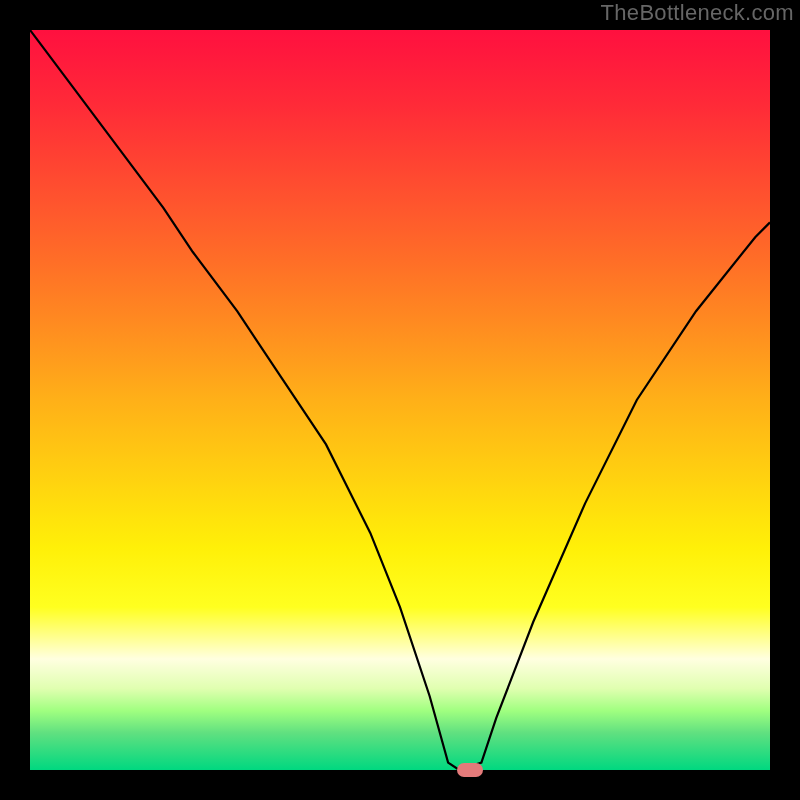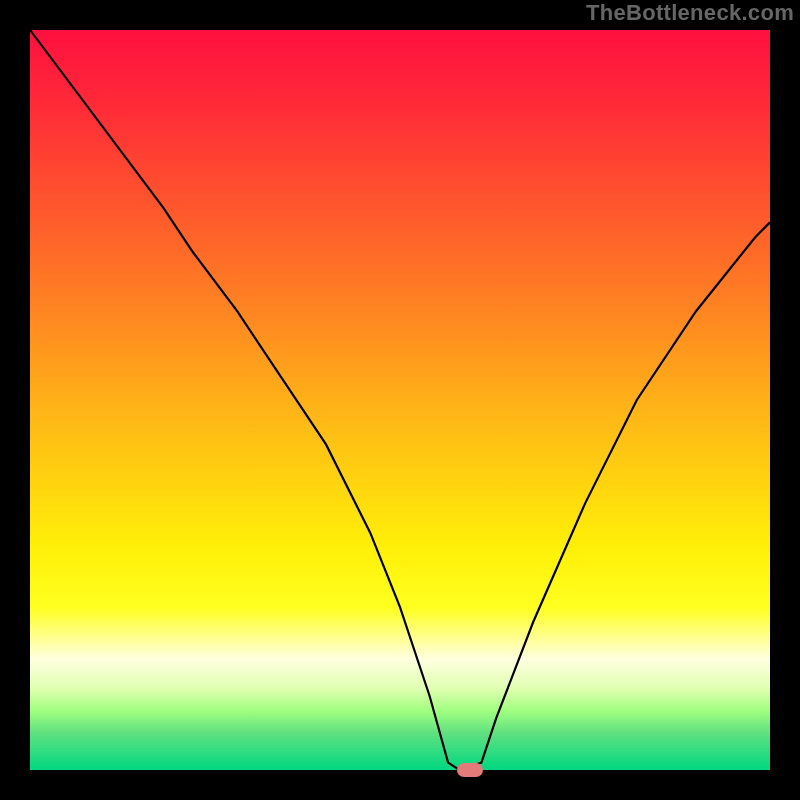--- a/index.html
+++ b/index.html
@@ -36,21 +36,21 @@
       #a0ff80 92%,
       #60e080 95%,
       #00d880 100%);
   }
   .watermark {
     position: absolute;
     top: 0;
     right: 6px;
     font-family: Arial, Helvetica, sans-serif;
     font-size: 22px;
-    font-weight: 700;
+    font-weight: 400;
     color: #666;
     letter-spacing: 0.3px;
   }
   svg.curve {
     position: absolute;
     left: 30px;
     top: 30px;
     width: 740px;
     height: 740px;
   }

